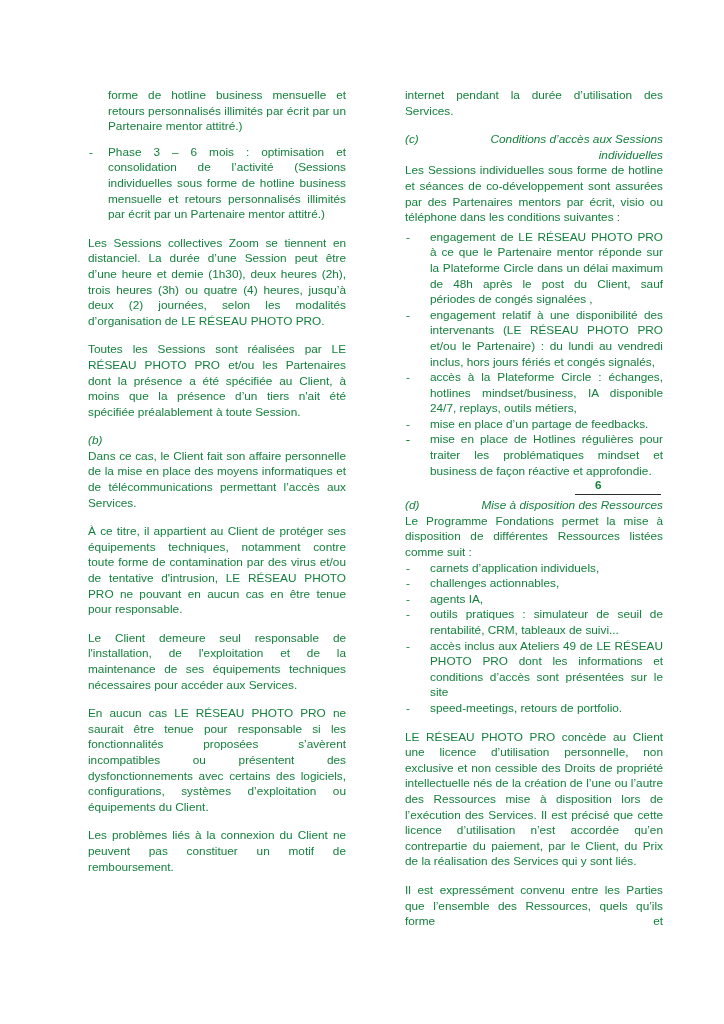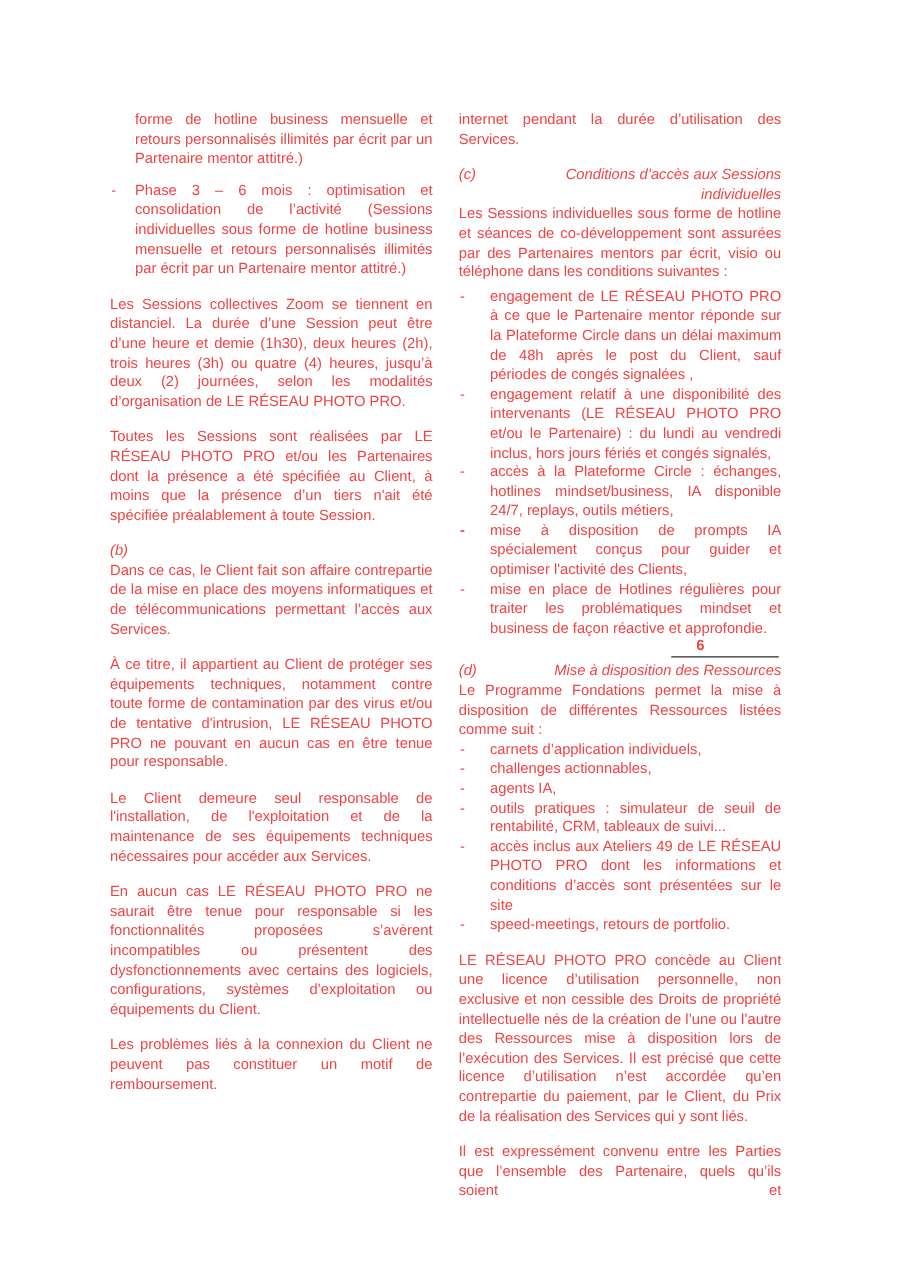--- a/index.html
+++ b/index.html
@@ -1,30 +1,30 @@
 <!DOCTYPE html>
 <html><head>
 <meta charset="utf-8">
 <style>
   html,body { margin:0; padding:0; background:#ffffff; }
   .page {
     position:relative;
     width:724px; height:1024px;
     background:#ffffff;
     font-family:"Liberation Sans", sans-serif;
-    color:#ef4444;
+    color:#15803d;
     overflow:hidden;
   }
   .col {
     position:absolute; top:88px; width:258px;
     font-size:11.8px; line-height:15.6px;
     text-align:justify;
   }
   .col-left  { left:88px; }
-  .col-right { left:367px; }
+  .col-right { left:405px; }
   p.block { margin:0 0 13px 0; }
   p.tight { margin-bottom:10px; }
   .indent { padding-left:20px; }
   .cont { text-align-last:justify; }
   .heading {
     font-style:italic;
     display:flex;
     margin:0;
   }
   .heading .hlabel { flex:none; width:34px; }
@@ -64,21 +64,21 @@
     </ul>
 
     <p class="block">Les Sessions collectives Zoom se tiennent en distanciel. La durée d’une Session peut être d’une heure et demie (1h30), deux heures (2h), trois heures (3h) ou quatre (4) heures, jusqu’à deux (2) journées, selon les modalités d’organisation de LE RÉSEAU PHOTO PRO.</p>
 
     <p class="block">Toutes les Sessions sont réalisées par LE RÉSEAU PHOTO PRO et/ou les Partenaires dont la présence a été spécifiée au Client, à moins que la présence d’un tiers n'ait été spécifiée préalablement à toute Session.</p>
 
     <div class="heading">
       <span class="hlabel">(b)</span>
     </div>
 
-    <p class="block">Dans ce cas, le Client fait son affaire contrepartie de la mise en place des moyens informatiques et de télécommunications permettant l’accès aux Services.</p>
+    <p class="block">Dans ce cas, le Client fait son affaire personnelle de la mise en place des moyens informatiques et de télécommunications permettant l’accès aux Services.</p>
 
     <p class="block">À ce titre, il appartient au Client de protéger ses équipements techniques, notamment contre toute forme de contamination par des virus et/ou de tentative d'intrusion, LE RÉSEAU PHOTO PRO ne pouvant en aucun cas en être tenue pour responsable.</p>
 
     <p class="block">Le Client demeure seul responsable de l'installation, de l'exploitation et de la maintenance de ses équipements techniques nécessaires pour accéder aux Services.</p>
 
     <p class="block">En aucun cas LE RÉSEAU PHOTO PRO ne saurait être tenue pour responsable si les fonctionnalités proposées s’avèrent incompatibles ou présentent des dysfonctionnements avec certains des logiciels, configurations, systèmes d’exploitation ou équipements du Client.</p>
 
     <p class="block">Les problèmes liés à la connexion du Client ne peuvent pas constituer un motif de remboursement.</p>
 
 
@@ -103,24 +103,24 @@
       <li class="li">
         <span class="dash">-</span>
         <span>engagement relatif à une disponibilité des intervenants (LE RÉSEAU PHOTO PRO et/ou le Partenaire) : du lundi au vendredi inclus, hors jours fériés et congés signalés,</span>
       </li>
       <li class="li">
         <span class="dash">-</span>
         <span>accès à la Plateforme Circle : échanges, hotlines mindset/business, IA disponible 24/7, replays, outils métiers,</span>
       </li>
       <li class="li">
         <span class="dash">-</span>
+        <span>mise en place d’un partage de feedbacks.</span>
       </li>
       <li class="li">
         <span class="dash">-</span>
-        <span>mise à disposition de prompts IA spécialement conçus pour guider et optimiser l'activité des Clients,</span>
       </li>
       <li class="li">
         <span class="dash">-</span>
         <span>mise en place de Hotlines régulières pour traiter les problématiques mindset et business de façon réactive et approfondie.</span>
       </li>
     </ul>
 
     <div class="pagenum-wrap">
       <span>6</span>
     </div>
@@ -154,17 +154,17 @@
         <span>accès inclus aux Ateliers 49 de LE RÉSEAU PHOTO PRO dont les informations et conditions d’accès sont présentées sur le site</span>
       </li>
       <li class="li">
         <span class="dash">-</span>
         <span>speed-meetings, retours de portfolio.</span>
       </li>
     </ul>
 
     <p class="block">LE RÉSEAU PHOTO PRO concède au Client une licence d’utilisation personnelle, non exclusive et non cessible des Droits de propriété intellectuelle nés de la création de l’une ou l’autre des Ressources mise à disposition lors de l’exécution des Services. Il est précisé que cette licence d’utilisation n’est accordée qu’en contrepartie du paiement, par le Client, du Prix de la réalisation des Services qui y sont liés.</p>
 
-    <p class="block cont">Il est expressément convenu entre les Parties que l’ensemble des Partenaire, quels qu’ils soient et</p>
+    <p class="block cont">Il est expressément convenu entre les Parties que l’ensemble des Ressources, quels qu’ils forme et</p>
 
   </div>
 
 </div>
 
 </body></html>

